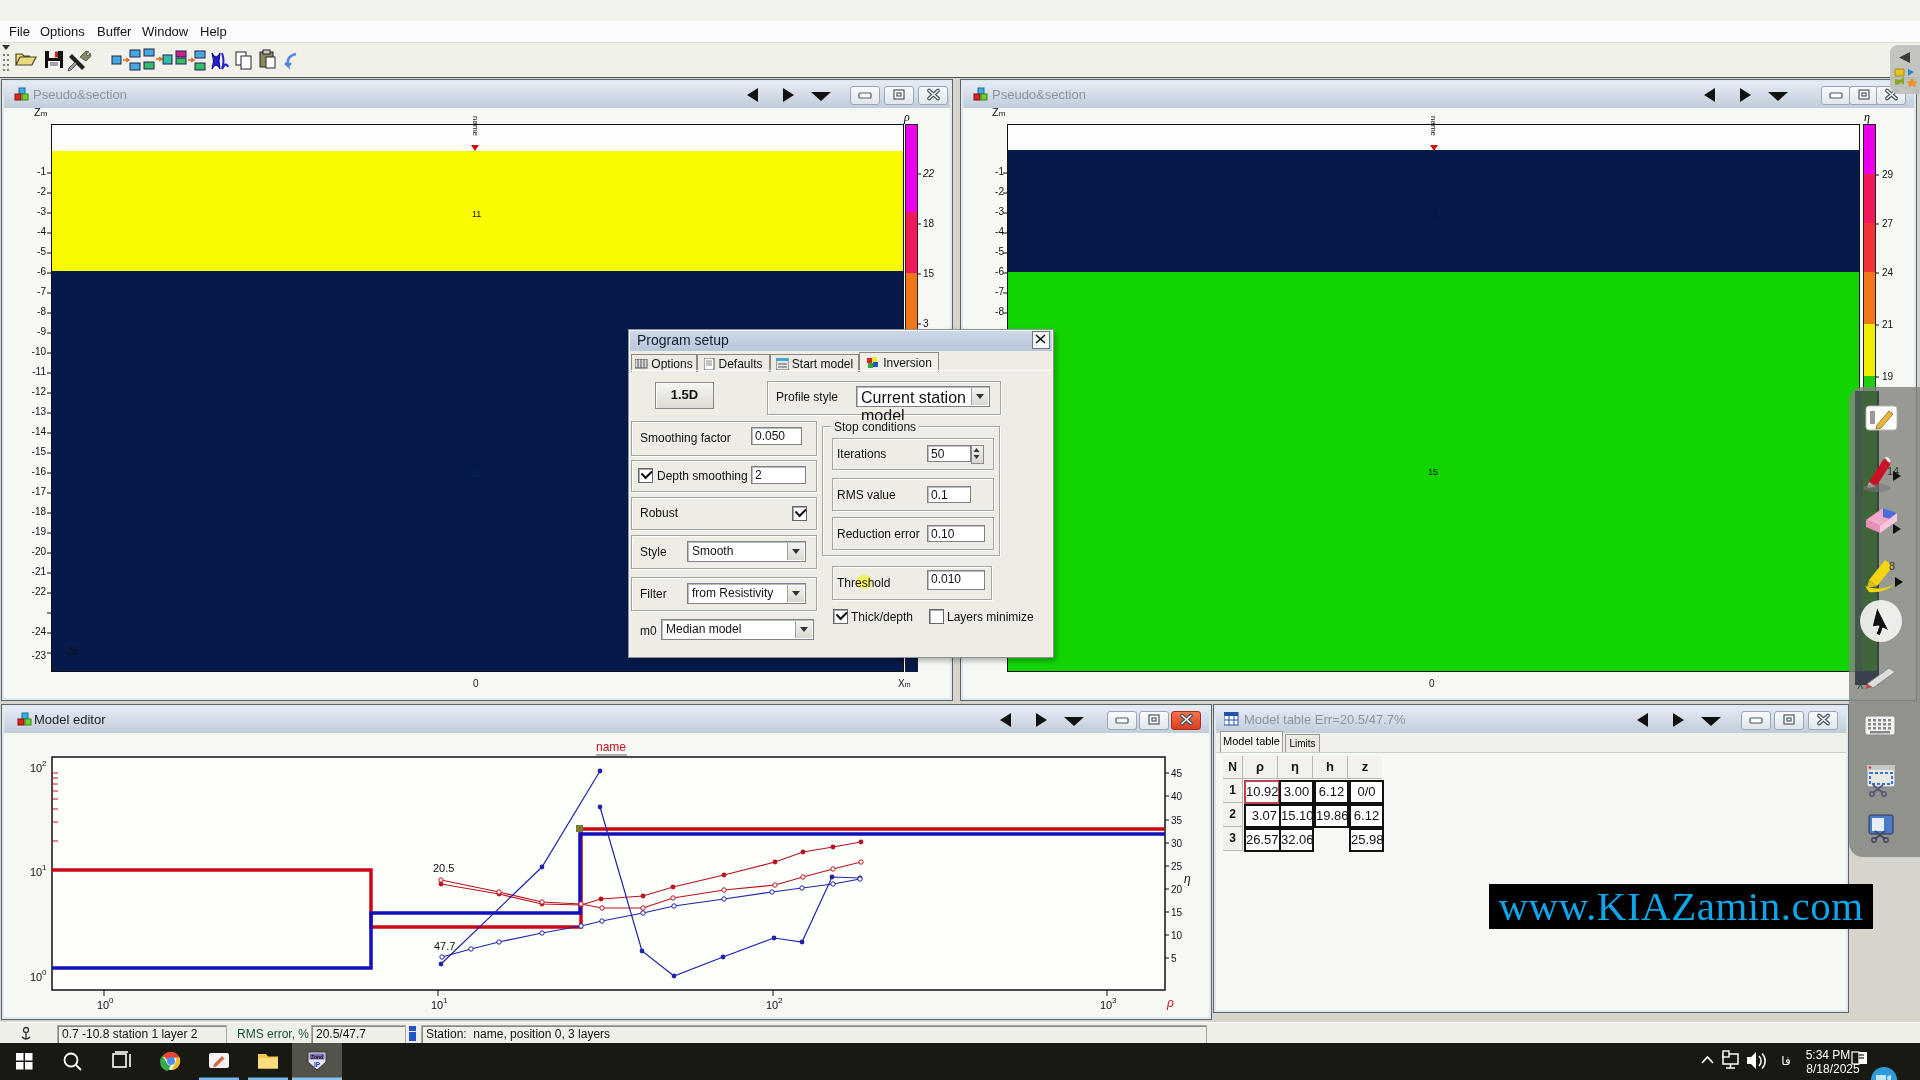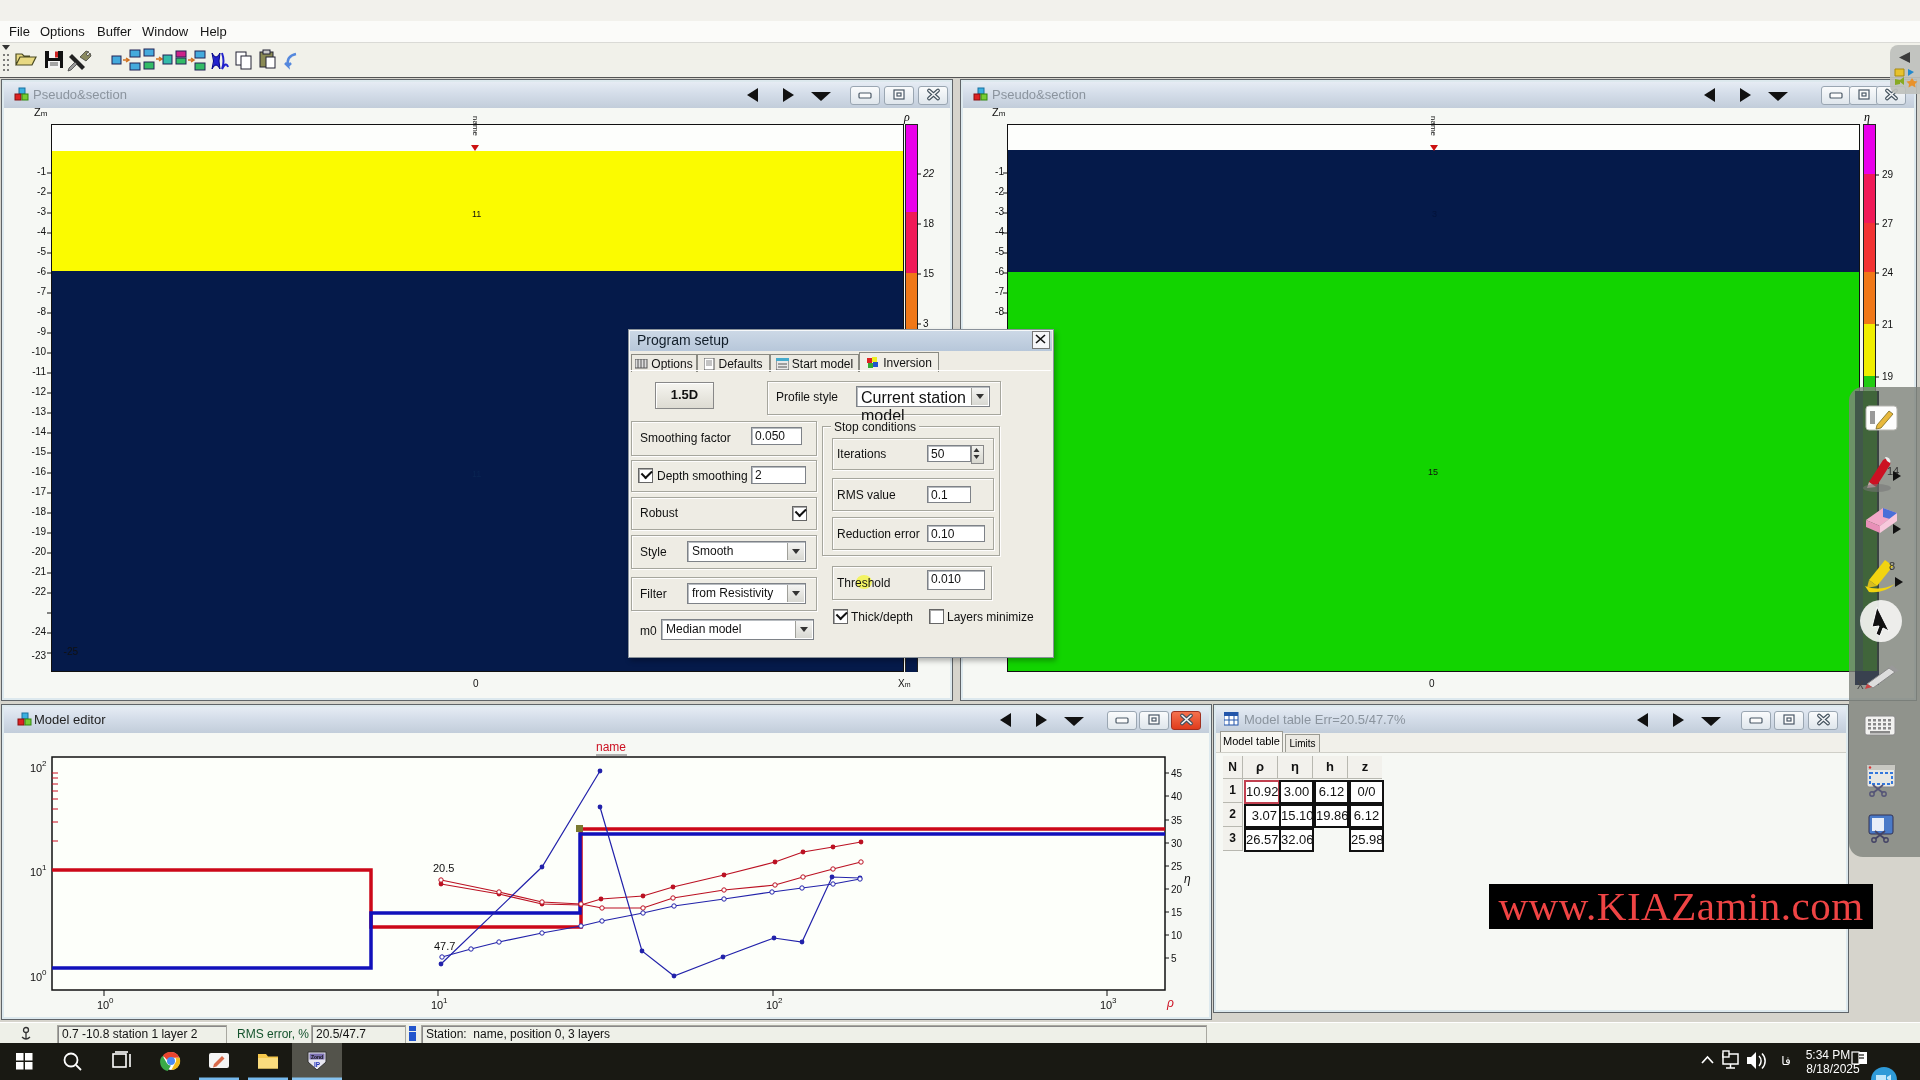--- a/index.html
+++ b/index.html
@@ -26,21 +26,21 @@
 .cbar{position:absolute;width:11px;border:1px solid #222;}
 .cl{position:absolute;font-size:10px;color:#111;}
 
 #statusbar{left:0;top:1022px;width:1920px;height:21px;background:#eef0e8;border-top:1px solid #fff;}
 .sbox{position:absolute;top:2px;height:16px;border:1px solid #a8a8a0;box-shadow:inset 1px 1px 0 #888;
   background:#eef0e8;font-size:12px;color:#111;padding:1px 4px 0 4px;}
 .slab{position:absolute;top:4px;font-size:12px;color:#14532d;}
 
 #taskbar{left:0;top:1043px;width:1920px;height:37px;background:#191913;}
 
-#watermark{left:1489px;top:884px;width:384px;height:45px;background:#000;color:#ef4444;
+#watermark{left:1489px;top:884px;width:384px;height:45px;background:#000;color:#0ea5e9;
   font-family:"Liberation Serif",serif;font-size:41px;text-align:center;line-height:45px;letter-spacing:0.5px;}
 
 #dialog{left:628px;top:329px;width:424px;height:327px;background:#eeece4;border:1px solid #8a929a;
   box-shadow:inset 1px 1px 0 #f6f8fa, 2px 3px 5px rgba(0,0,0,.28);}
 #dlgtitle{position:absolute;left:1px;top:1px;right:1px;height:20px;
   background:linear-gradient(180deg,#ccd8e6,#b7c7da);font-size:14px;color:#121e2a;padding:1px 0 0 7px;box-sizing:border-box;}
 .dlab{position:absolute;font-size:12px;color:#111;}
 .grp{position:absolute;border:1px solid #a6a69d;box-shadow:inset 1px 1px 0 rgba(255,255,255,.9),1px 1px 0 rgba(255,255,255,.9);}
 .tbox{position:absolute;background:#fff;border:1px solid #7e8288;box-shadow:inset 1px 1px 0 #b8bcc0;
   font-size:12px;color:#111;padding:1px 0 0 3px;box-sizing:border-box;}

